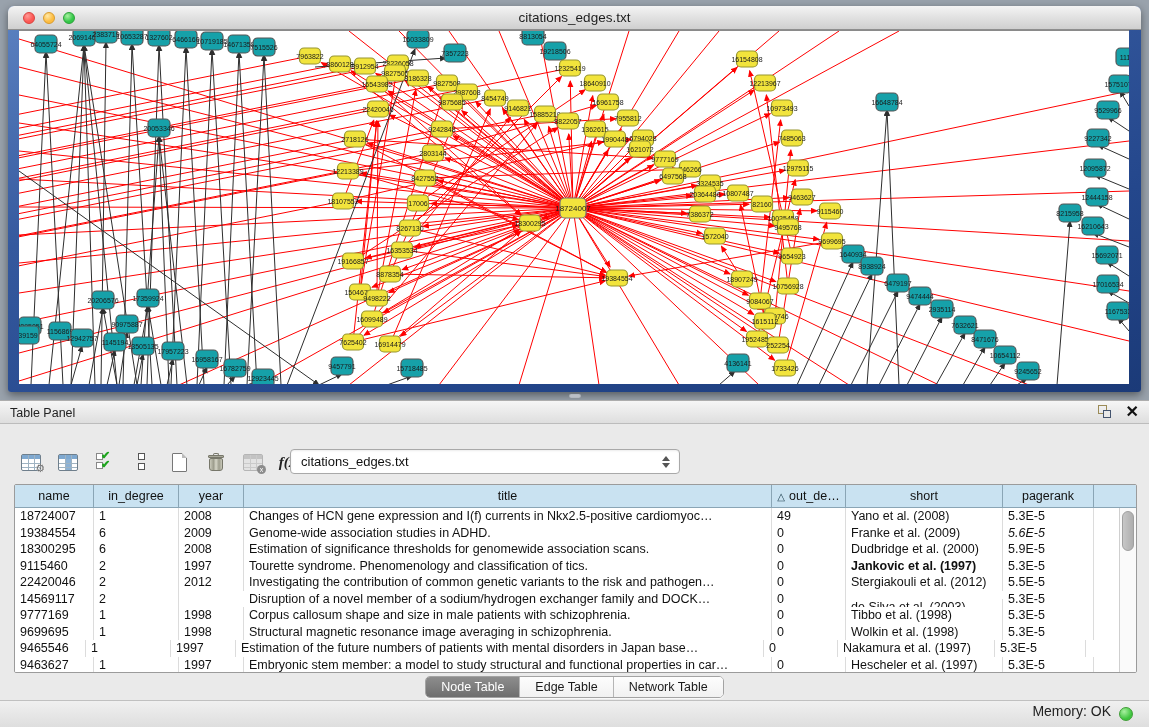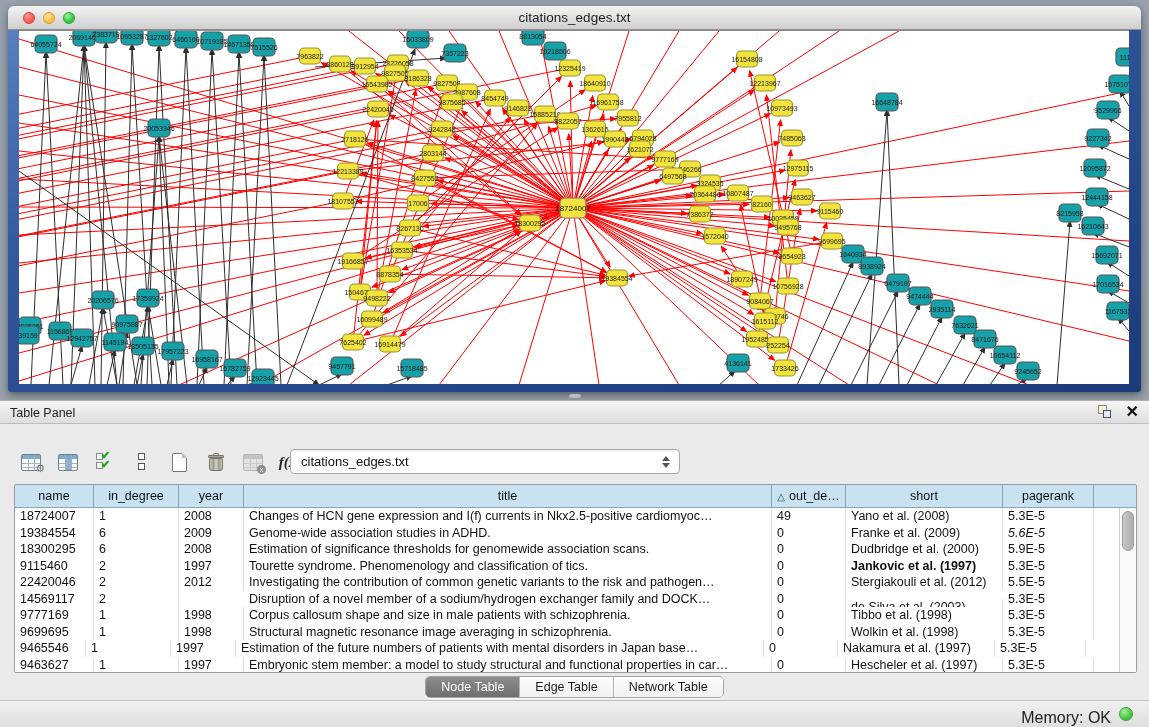--- a/index.html
+++ b/index.html
@@ -76,21 +76,21 @@
   .seg { display:flex; border:1px solid #a3a3a3; border-radius:5px; overflow:hidden;
     background:#fbfbfb; box-shadow:0 1px 1px rgba(255,255,255,.8); }
   .seg .tab { font-size:12.5px; padding:3px 15px; color:#1a1a1a; border-right:1px solid #b5b5b5;
     background:linear-gradient(#fdfdfd,#f1f1f1); }
   .seg .tab:last-child { border-right:none; }
   .seg .tab.sel { background:linear-gradient(#8d8d8d,#6e6e6e); color:#fff; }
 
   
   .statusbar { position:absolute; left:0; top:700px; width:1149px; height:27px;
     background:linear-gradient(#f0f0f0,#dedede); border-top:1px solid #c0c0c0; }
-  .mem { position:absolute; right:38px; top:8px; font-size:16px; color:#222; }
+  .mem { position:absolute; right:38px; top:2px; font-size:14px; color:#222; }
   .memdot { position:absolute; right:16px; top:6px; width:14px; height:14px; border-radius:50%;
     border:1px solid #3f9e36; background:radial-gradient(circle at 35% 30%,#a8f0a0,#3ec43e 65%); }
 
   
   .mini-table { position:relative; width:20px; height:17px; border:1px solid #6f7f8c; background:#fff; border-radius:2px;}
   .mini-table .hdr { position:absolute; left:0; top:0; right:0; height:4px; background:#7ea8d0; }
   .mini-table .v1,.mini-table .v2 { position:absolute; top:0; bottom:0; width:1px; background:#9fb3c2;}
   .mini-table .v1{ left:6px;} .mini-table .v2{ left:12px;}
   .mini-table .h1,.mini-table .h2 { position:absolute; left:0; right:0; height:1px; background:#9fb3c2;}
   .mini-table .h1{ top:8px;} .mini-table .h2{ top:12px;}

